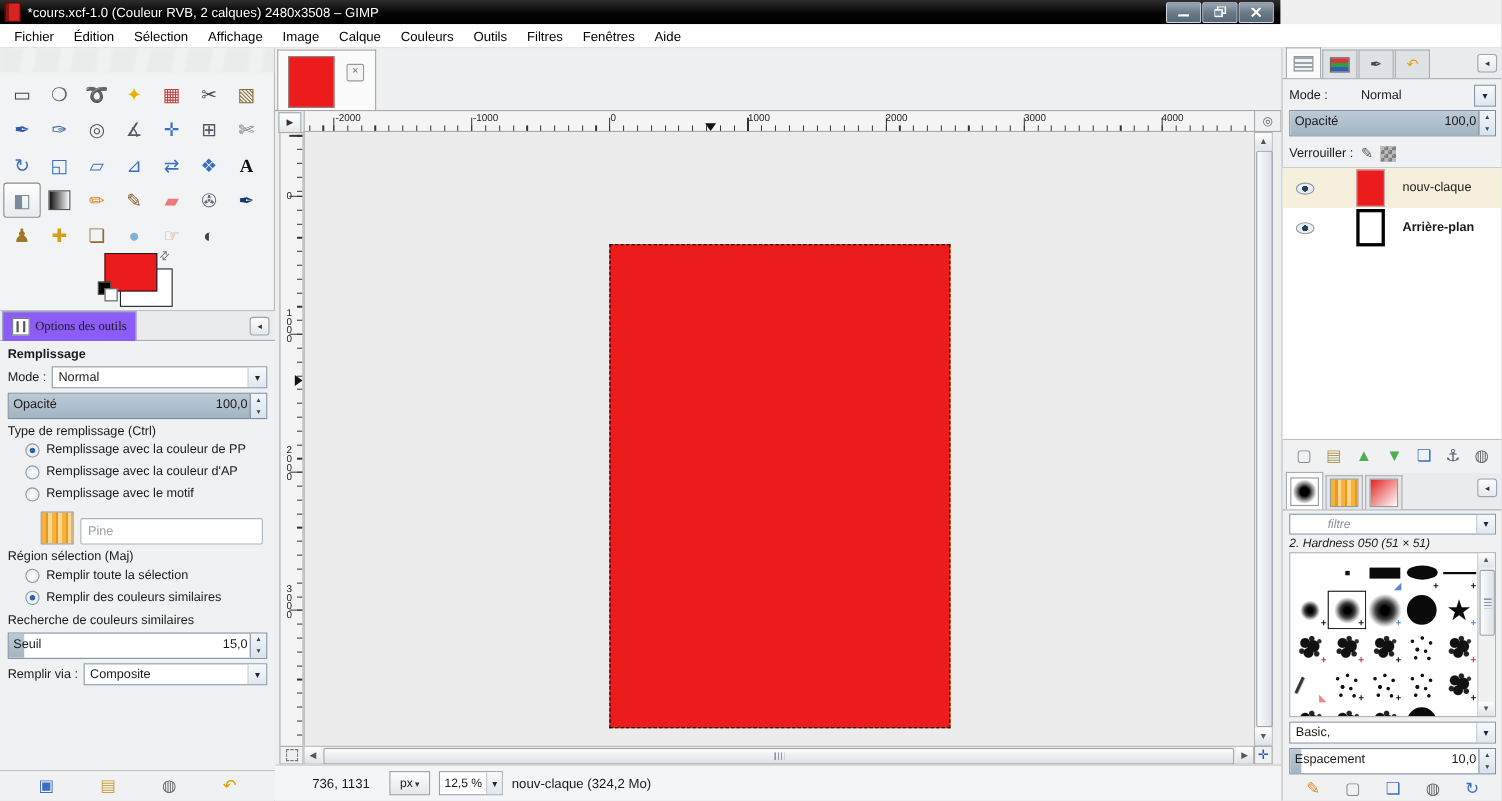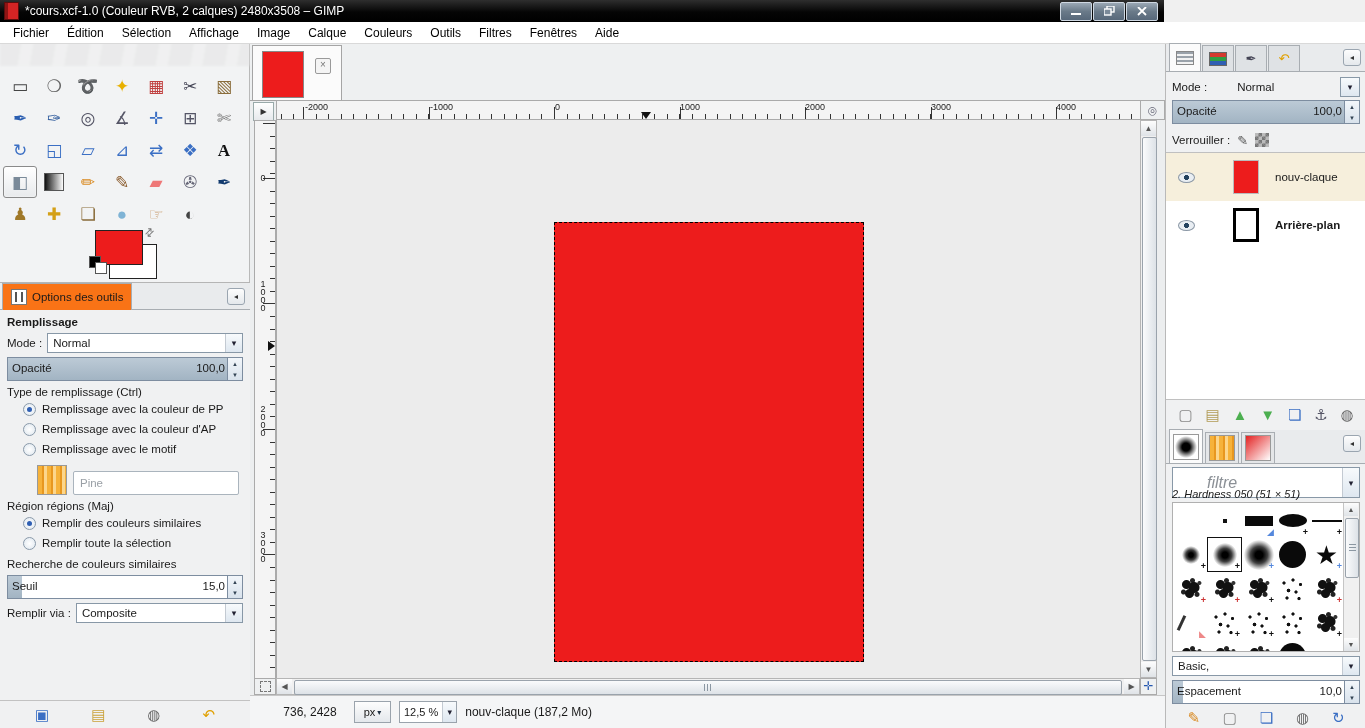--- a/index.html
+++ b/index.html
@@ -53,21 +53,21 @@
   .fgbg{position:absolute;left:95px;top:186px;width:70px;height:50px;}
   .bg-swatch{position:absolute;left:14px;top:14px;width:46px;height:33px;background:#fff;border:1px solid #222;}
   .fg-swatch{position:absolute;left:0;top:0;width:46px;height:33px;border:1px solid #222;}
   .swap-icon{position:absolute;left:50px;top:-4px;font-size:11px;color:#777;transform:rotate(-45deg);}
   .mini-bw{position:absolute;left:-6px;top:26px;width:18px;height:18px;}
   .mini-bw .b{position:absolute;left:0;top:0;width:10px;height:10px;background:#000;border:1px solid #555;}
   .mini-bw .w{position:absolute;left:6px;top:6px;width:10px;height:10px;background:#fff;border:1px solid #555;}
   .tool-options{position:absolute;left:0;top:238px;width:250px;bottom:28px;border-top:1px solid #b5b5b5;background:#f0f1f2;}
   .dock-tabbar{position:relative;height:26px;border-bottom:1px solid #a8adb2;background:#e9ebed;display:flex;align-items:flex-end;}
   .dock-tab{height:25px;display:flex;align-items:center;gap:5px;padding:0 8px;border:1px solid #a8adb2;border-bottom:none;margin-left:2px;background:#dfe2e5;font-size:11.5px;}
-  .dock-tab.active{background:#f97316;height:26px;margin-bottom:-1px;}
+  .dock-tab.active{background:#8b5cf6;height:26px;margin-bottom:-1px;font-family:Liberation Serif, serif;}
   .to-icon{width:14px;height:14px;border:1px solid #777;background:#fff;position:relative;}
   .to-icon::before,.to-icon::after{content:"";position:absolute;top:2px;bottom:2px;width:2px;background:#555;}
   .to-icon::before{left:3px;} .to-icon::after{right:3px;}
   .tabbar-collapse{position:absolute;right:5px;top:5px;}
   .to-body{padding:4px 7px;font-size:11.5px;}
   .sec-title{font-weight:bold;margin:2px 0 5px 0;}
   .inline-row{display:flex;align-items:center;gap:5px;margin:2px 0;}
   .inline-row .combo{flex:1;}
   .pattern-row{display:flex;align-items:flex-end;gap:6px;margin:6px 0 4px 30px;}
   .pattern-swatch{width:28px;height:28px;border:1px solid #999;
@@ -139,35 +139,35 @@
   .mode-row .mval{margin-left:26px;}
   .mode-row .mini-dd{margin-left:auto;width:18px;height:18px;border:1px solid #8898a7;background:linear-gradient(#f7fafc,#dee7f0);
      display:flex;align-items:center;justify-content:center;font-size:9px;color:#223;}
   .r-opacity{top:56px;left:6px !important;width:188px !important;position:absolute;}
   .lock-row{top:86px;height:20px;display:flex;align-items:center;gap:7px;padding:0 6px;position:absolute;font-size:11.5px;}
   .brush-lock-icon{font-size:13px;color:#555;}
   .checker-icon{width:14px;height:14px;background:
      linear-gradient(45deg,#777 25%,transparent 25%,transparent 75%,#777 75%),
      linear-gradient(45deg,#777 25%,#bbb 25%,#bbb 75%,#777 75%);background-size:7px 7px;background-position:0 0,3.5px 3.5px;}
   .layers-list{top:108px;height:248px;background:#fff;border-top:1px solid #c0c0c0;border-bottom:1px solid #c0c0c0;position:absolute;overflow:hidden;}
-  .layer-row{height:48px;display:flex;align-items:center;gap:16px;padding:0 6px;}
+  .layer-row{height:36px;display:flex;align-items:center;gap:16px;padding:0 6px;}
   .layer-row.selected{background:#f6efdc;}
   .eye{width:15px;height:9px;border-radius:50%;border:1px solid #8a97a5;background:radial-gradient(circle at 50% 50%,#23425f 0 2.6px,#e9eef3 2.8px);flex:none;margin-left:6px;}
   .layer-thumb{width:26px;height:34px;flex:none;margin-left:22px;box-sizing:border-box;}
   .layer-name{font-size:11.5px;}
   .layer-name.bold{font-weight:bold;}
   .layer-buttons{top:358px;height:24px;display:flex;align-items:center;justify-content:space-around;padding:0 6px;position:absolute;}
   .brush-tabbar{top:386px;height:34px;border-bottom:1px solid #a8adb2;background:#e9ebed;display:flex;align-items:flex-end;padding-left:3px;position:absolute;}
   .btab{width:32px;height:30px;border:1px solid #a8adb2;border-bottom:none;margin-right:2px;background:#e4e6e8;display:flex;align-items:center;justify-content:center;}
   .btab.active{background:#fbfbfb;height:33px;}
   .btab .bthumb{width:24px;height:24px;border:1px solid #999;}
   .bthumb.fuzzy{background:radial-gradient(circle,#000 0 4px,rgba(0,0,0,.55) 7px,transparent 11px),#fff;}
   .bthumb.pattern{background:repeating-linear-gradient(90deg,#f6b23a 0 4px,#e8971f 4px 6px,#fcd68c 6px 9px);}
   .bthumb.gradient{background:linear-gradient(135deg,#e32222,#fff);}
-  .filter-combo{top:423px;left:6px !important;width:188px !important;height:31px;position:absolute;color:#8b9096;font-style:italic;font-size:16px;padding-left:34px;}
+  .filter-combo{top:423px;left:6px !important;width:188px !important;height:19px;position:absolute;color:#8b9096;font-style:italic;font-size:11px;padding-left:34px;}
   .brush-caption{top:444px;left:6px !important;position:absolute;font-size:11px;font-style:italic;}
   .brush-grid-wrap{top:458px;left:6px !important;width:188px !important;height:150px;border:1px solid #b0b0b0;background:#fff;position:absolute;overflow:hidden;}
   .brush-grid{position:absolute;left:1px;top:1px;width:168px;display:grid;grid-template-columns:repeat(5,33px);grid-auto-rows:33px;gap:1px;}
   .bcell{position:relative;background:#fff;display:flex;align-items:center;justify-content:center;}
   .bcell.sel{outline:1px solid #111;}
   .bmark{position:absolute;font-size:9px;line-height:1;right:1px;bottom:0;font-weight:bold;}
   .bk-dot{width:4px;height:4px;background:#111;}
   .bk-bar{width:28px;height:10px;background:#0a0a0a;}
   .bk-ellipse{width:28px;height:13px;background:#0a0a0a;border-radius:50%;filter:blur(.4px);}
   .bk-line{width:30px;height:2px;background:#0a0a0a;}
@@ -398,29 +398,29 @@
             </div>
             <div class="opt-row">
               <span class="radio"></span>
               <span>Remplissage avec le motif</span>
             </div>
           </div>
         <div class="pattern-row">
           <div class="pattern-swatch"></div>
           <div class="pattern-entry">Pine</div>
         </div>
-        <div class="group-label">Région régions (Maj)</div>
+        <div class="group-label">Région sélection (Maj)</div>
         <div id="region-radios">
+            <div class="opt-row">
+              <span class="radio"></span>
+              <span>Remplir toute la sélection</span>
+            </div>
             <div class="opt-row">
               <span class="radio on"></span>
               <span>Remplir des couleurs similaires</span>
-            </div>
-            <div class="opt-row">
-              <span class="radio"></span>
-              <span>Remplir toute la sélection</span>
             </div>
           </div>
         <div class="group-label">Recherche de couleurs similaires</div>
         <div class="gslider" style="margin:5px 0 4px 0;">
           <div class="fill" style="width:14px;"></div>
           <span class="lab">Seuil</span>
           <span class="val">15,0</span>
           <span class="spin">
               <i></i>
               <i></i>
@@ -488,29 +488,29 @@
       </div>
     <div class="hscroll">
       <div class="arr" style="left:0;">◀</div>
       <div class="thumb">
           <div class="grip"></div>
         </div>
       <div class="arr" style="right:0;">▶</div>
     </div>
     <div class="navbtn">✛</div>
     <div class="statusbar">
-      <div class="pos-label">736, 2428</div>
+      <div class="pos-label">736, 1131</div>
       <div class="unit-combo">
         <span>px</span>
       </div>
       <div class="zoom-combo">
         <span class="zval">12,5 %</span>
         <span class="dd"></span>
       </div>
-      <div class="status-msg">nouv-claque (187,2 Mo)</div>
+      <div class="status-msg">nouv-claque (324,2 Mo)</div>
     </div>
   </div>
 
   <div class="right-col">
     <div class="rc rtabbar">
       <div class="rtab active">
           <span class="layers-icon"></span>
         </div>
       <div class="rtab">
           <span class="channels-icon"></span>

